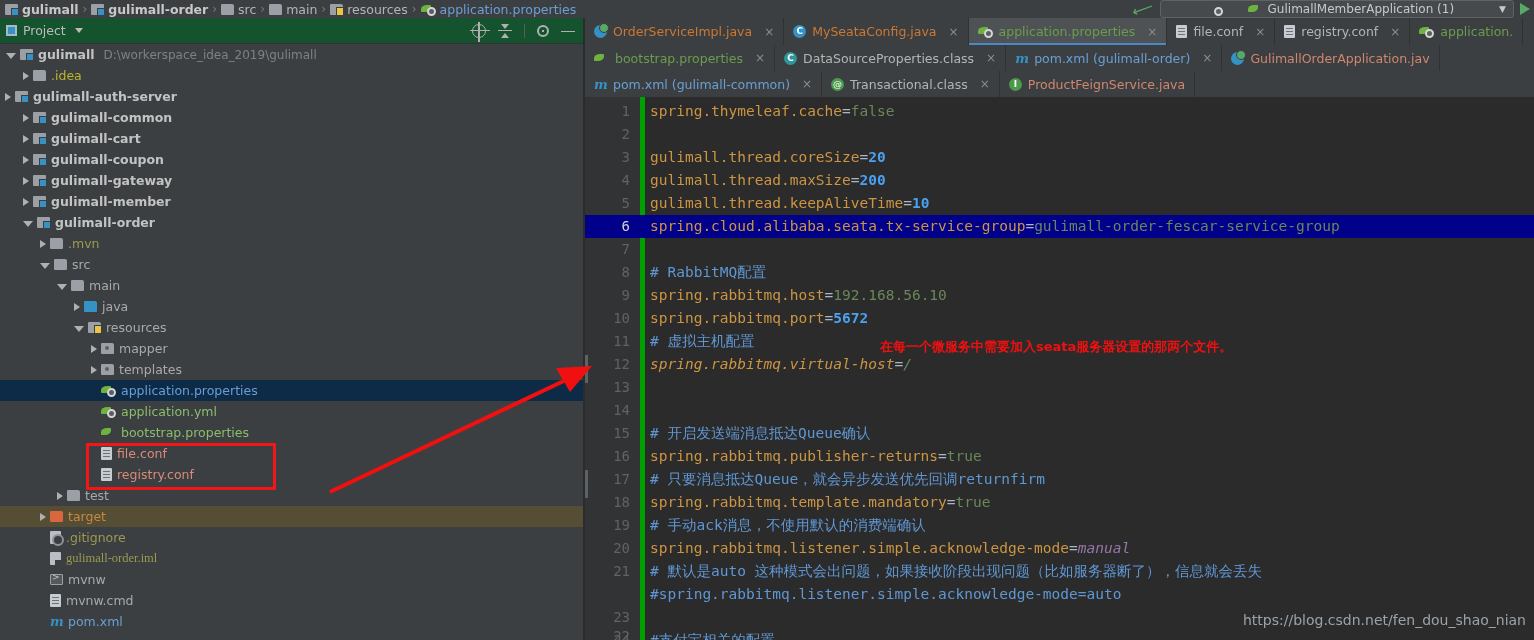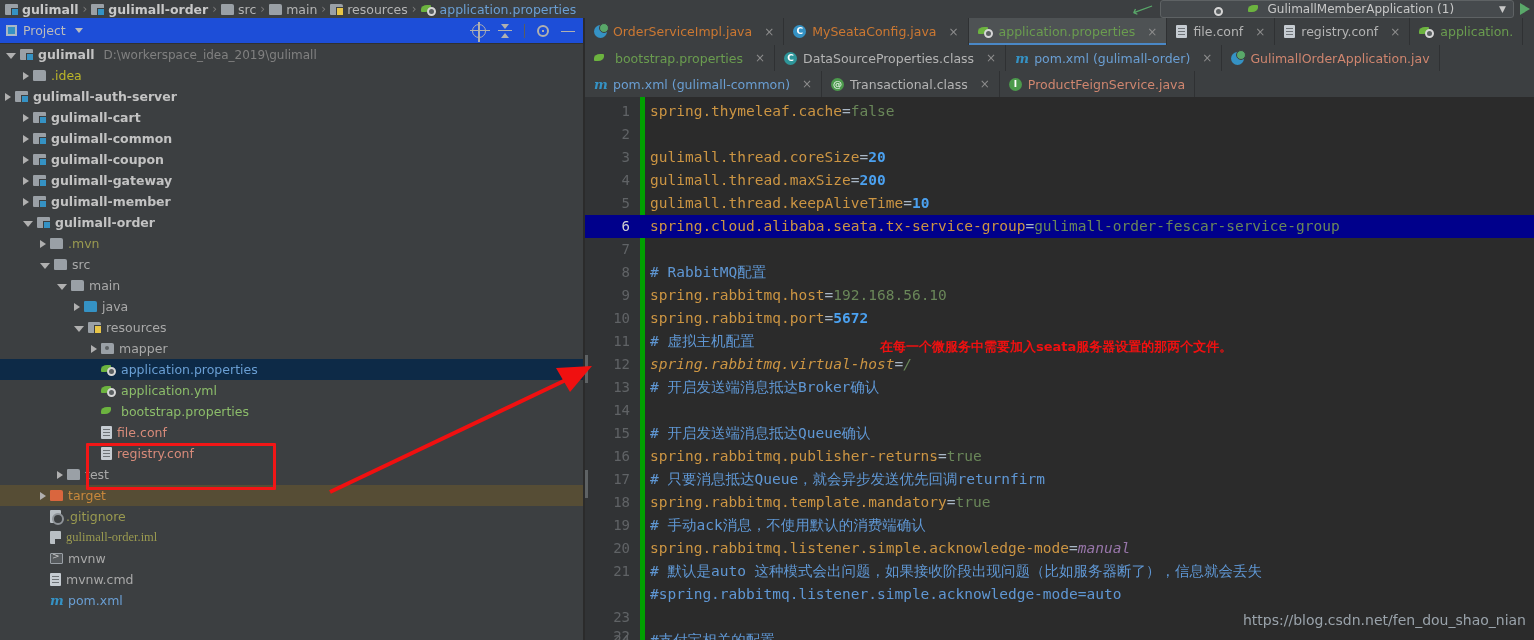--- a/index.html
+++ b/index.html
@@ -82,21 +82,21 @@
   .ico-java-run:after {
     content: ""; position: absolute; right: -2px; top: -2px; width: 8px; height: 8px;
     background: #59a869; border-radius: 50%; border: 1px solid #3c3f41;
   }
   .ico-at { width: 13px; height: 13px; border-radius: 50%; background: #4c9a4c;
     color: #fff; font-size: 9px; text-align: center; line-height: 13px; }
 
   
   .panel-header {
     position: absolute; left: 0; top: 18px; width: 585px; height: 26px;
-    background: #1d4ed8; display: flex; align-items: center; padding: 0 6px;
+    background: #14532d; display: flex; align-items: center; padding: 0 6px;
     border-bottom: 1px solid #2f3133;
   }
   .panel-title { display: flex; align-items: center; gap: 6px; }
   .panel-title .sq {
     width: 11px; height: 11px; border: 2px solid #a9b7c6; background: #3592c4;
   }
   .panel-title span { font-size: 12.5px; color: #bbbbbb; }
   .caret-down {
     width: 0; height: 0; border-left: 4px solid transparent; border-right: 4px solid transparent;
     border-top: 5px solid #bbbbbb; margin-left: 3px;
@@ -339,26 +339,26 @@
         <span class="tlabel yellow">.idea</span>
       </div>
       <div class="trow" style="padding-left: 5px;">
         <span class="arrow "></span>
         <span class="ico ico-module"></span>
         <span class="tlabel bold">gulimall-auth-server</span>
       </div>
       <div class="trow" style="padding-left: 23px;">
         <span class="arrow "></span>
         <span class="ico ico-module"></span>
+        <span class="tlabel bold">gulimall-common</span>
+      </div>
+      <div class="trow" style="padding-left: 23px;">
+        <span class="arrow "></span>
+        <span class="ico ico-module"></span>
         <span class="tlabel bold">gulimall-cart</span>
-      </div>
-      <div class="trow" style="padding-left: 23px;">
-        <span class="arrow "></span>
-        <span class="ico ico-module"></span>
-        <span class="tlabel bold">gulimall-common</span>
       </div>
       <div class="trow" style="padding-left: 23px;">
         <span class="arrow "></span>
         <span class="ico ico-module"></span>
         <span class="tlabel bold">gulimall-coupon</span>
       </div>
       <div class="trow" style="padding-left: 23px;">
         <span class="arrow "></span>
         <span class="ico ico-module"></span>
         <span class="tlabel bold">gulimall-gateway</span>
@@ -395,20 +395,25 @@
       </div>
       <div class="trow" style="padding-left: 74px;">
         <span class="arrow open"></span>
         <span class="ico ico-folder res"></span>
         <span class="tlabel gray">resources</span>
       </div>
       <div class="trow" style="padding-left: 91px;">
         <span class="arrow "></span>
         <span class="ico ico-folder dot"></span>
         <span class="tlabel gray">mapper</span>
+      </div>
+      <div class="trow" style="padding-left: 91px;">
+        <span class="arrow "></span>
+        <span class="ico ico-folder dot"></span>
+        <span class="tlabel gray">templates</span>
       </div>
       <div class="trow sel" style="padding-left: 91px;">
         <span class="arrow none"></span>
         <span class="ico ico-spring">
           <span class="leaf"></span>
           <span class="gear"></span>
         </span>
         <span class="tlabel blue">application.properties</span>
       </div>
       <div class="trow" style="padding-left: 91px;">
@@ -589,21 +594,20 @@
         <div class="lnum" style="top: 210px; left: -60px;">10</div>
         <div class="ctext" style="top: 210px; left: 5px;"><span class="k">spring.rabbitmq.port</span><span class="eq">=</span><span class="n">5672</span></div>
         <div class="lrow" style="top: 233px; left: -60px;"></div>
         <div class="lnum" style="top: 233px; left: -60px;">11</div>
         <div class="ctext" style="top: 233px; left: 5px;"><span class="cmz">#  虚拟主机配置</span></div>
         <div class="lrow" style="top: 256px; left: -60px;"></div>
         <div class="lnum" style="top: 256px; left: -60px;">12</div>
         <div class="ctext" style="top: 256px; left: 5px; font-style: italic;"><span class="k">spring.rabbitmq.virtual-host</span><span class="eq">=</span><span class="v">/</span></div>
         <div class="lrow" style="top: 279px; left: -60px;"></div>
         <div class="lnum" style="top: 279px; left: -60px;">13</div>
-        <div class="ctext" style="top: 279px; left: 5px;"><span class="cmz">#  开启发送端消息抵达Broker确认</span></div>
         <div class="lrow" style="top: 302px; left: -60px;"></div>
         <div class="lnum" style="top: 302px; left: -60px;">14</div>
         <div class="lrow" style="top: 325px; left: -60px;"></div>
         <div class="lnum" style="top: 325px; left: -60px;">15</div>
         <div class="ctext" style="top: 325px; left: 5px;"><span class="cmz">#  开启发送端消息抵达Queue确认</span></div>
         <div class="lrow" style="top: 348px; left: -60px;"></div>
         <div class="lnum" style="top: 348px; left: -60px;">16</div>
         <div class="ctext" style="top: 348px; left: 5px;"><span class="k">spring.rabbitmq.publisher-returns</span><span class="eq">=</span><span class="v">true</span></div>
         <div class="lrow" style="top: 371px; left: -60px;"></div>
         <div class="lnum" style="top: 371px; left: -60px;">17</div>

